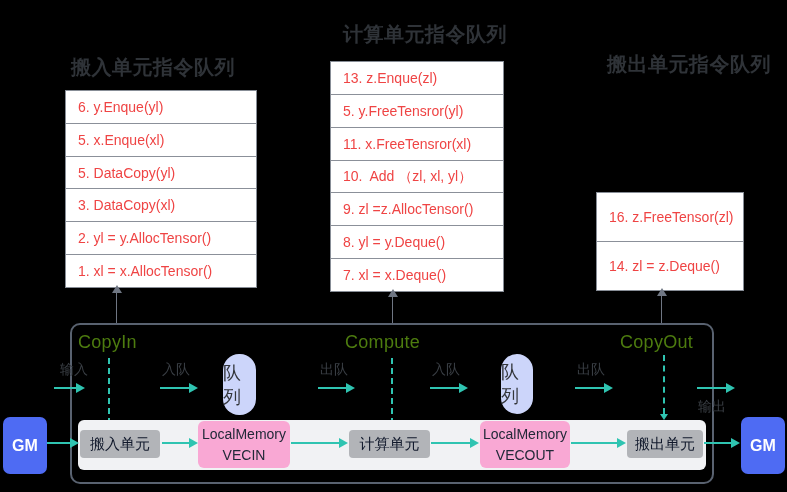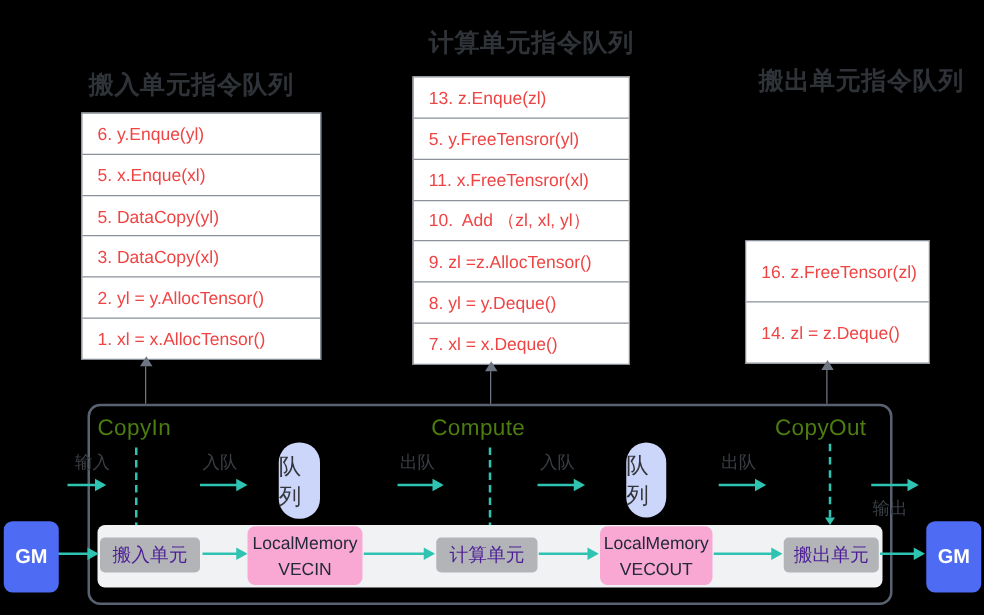--- a/index.html
+++ b/index.html
@@ -30,21 +30,21 @@
   .vdash{position:absolute;width:0;border-left:2px dashed #2fc4b1;}
   .vdash::after{content:"";position:absolute;bottom:-6px;left:-5px;width:0;height:0;
       border-left:4px solid transparent;border-right:4px solid transparent;border-top:6px solid #2fc4b1;}
 
   .cyl{position:absolute;background:#ccd5fa;border-radius:16px;display:flex;align-items:center;justify-content:center;
       font-size:18px;color:#33363b;}
 
   .band{position:absolute;left:78px;top:420px;width:628px;height:50px;background:#f1f2f4;border-radius:6px;}
 
   .unit{position:absolute;top:430px;height:28px;background:#b2b4b8;border-radius:4px;
-      display:flex;align-items:center;justify-content:center;font-size:15px;color:#4c1d95;box-sizing:border-box;}
+      display:flex;align-items:center;justify-content:center;font-size:15px;color:#0f172a;box-sizing:border-box;}
 
   .lmem{position:absolute;top:421px;height:47px;background:#f9a8d4;border-radius:6px;
       display:flex;flex-direction:column;align-items:center;justify-content:center;
       font-size:14px;line-height:1.45;color:#222938;}
 
   .gm{position:absolute;top:417px;width:44px;height:57px;background:#4e6bf3;border-radius:7px;
       display:flex;align-items:center;justify-content:center;color:#fff;font-weight:bold;font-size:16px;}
 </style>
 </head>
 <body>

